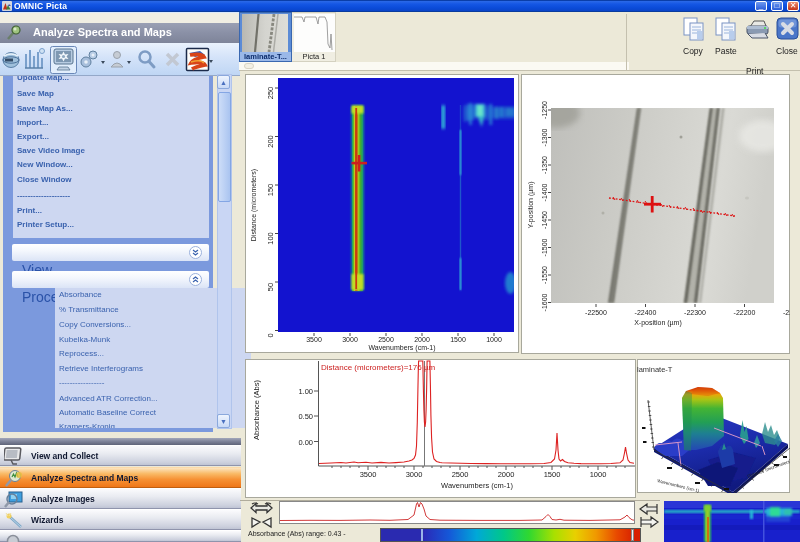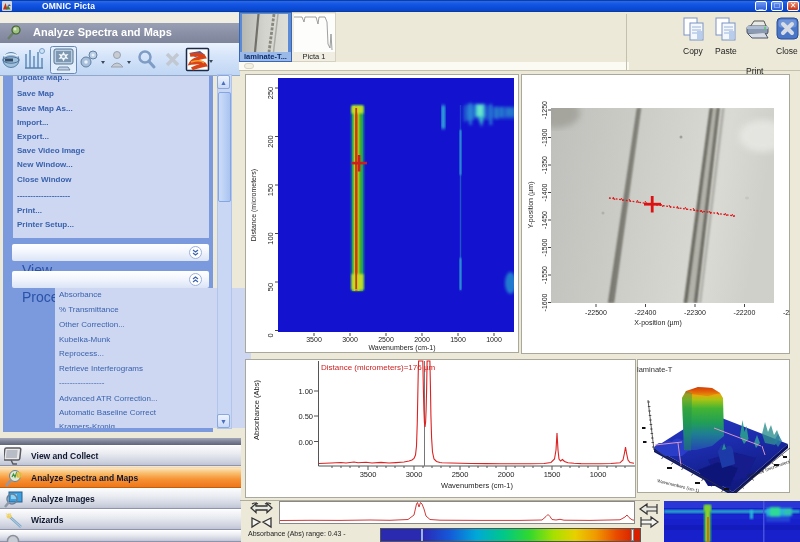--- a/index.html
+++ b/index.html
@@ -3,21 +3,21 @@
 <meta charset="utf-8">
 <style>
 * { margin:0; padding:0; box-sizing:border-box; }
 html,body { width:800px; height:542px; overflow:hidden; }
 body { font-family:"Liberation Sans", sans-serif; background:#ece9d8; position:relative; }
 .abs { position:absolute; }
 
 #titlebar { left:0; top:0; width:800px; height:12px;
   background:linear-gradient(180deg,#2c6ae8 0%,#1557e4 30%,#0b4bd8 70%,#0a45c8 100%);
   border-top:1px solid #0a3ea8; border-bottom:1px solid #0a3c9e; }
-#titletext { left:14px; top:1px; color:#fff; font-size:8.5px; font-weight:bold; letter-spacing:0.2px;margin-left:28px; }
+#titletext { left:14px; top:1px; color:#fff; font-size:8.5px; font-weight:bold; letter-spacing:0.2px; }
 .winbtn { top:1px; width:12px; height:10px; border-radius:2px; border:1px solid #fff; font-size:8px; color:#fff; text-align:center; line-height:8px; }
 
 #gapstrip { left:0; top:12px; width:240px; height:11px; background:#f0eee3; border-top:1px solid #dbe9fb; }
 #gapstrip2 { left:240px; top:12px; width:560px; height:11px; background:#ece9d8; }
 #header { left:0; top:23px; width:240px; height:20px;
   background:linear-gradient(180deg,#9aa0b4 0%,#8a90a6 50%,#7e8499 100%); }
 #headertext { left:33px; top:26px; color:#fff; font-size:11px; font-weight:bold; }
 #toolbar { left:0; top:43px; width:240px; height:33px;
   background:linear-gradient(180deg,#eaf2fd 0%,#d4e3f9 45%,#bfd6f4 100%);
   border-bottom:1px solid #94a8c8; }
@@ -135,21 +135,21 @@
 <div class="abs secbar" style="top:271px">
     <span class="sectext">Process</span>
     <svg class="chevcirc2" style="position:absolute;right:7px;top:2px" width="13" height="13" viewBox="0 0 13 13">
       <circle cx="6.5" cy="6.5" r="6" fill="#fff" stroke="#9ab0dc"></circle>
       <path d="M4 6 L6.5 4 L9 6 M4 9 L6.5 7 L9 9" stroke="#3a62ae" stroke-width="1.2" fill="none"></path>
     </svg>
   </div>
 <div class="abs menubox" style="top:288px;height:140px;margin-left:42px;">
   <div class="mitem" style="top:2px">Absorbance</div>
   <div class="mitem" style="top:17px">% Transmittance</div>
-  <div class="mitem" style="top:31.5px">Other Correction...</div>
+  <div class="mitem" style="top:31.5px">Copy Conversions...</div>
   <div class="mitem" style="top:46.5px">Kubelka-Munk</div>
   <div class="mitem" style="top:61px">Reprocess...</div>
   <div class="mitem" style="top:75.5px">Retrieve Interferograms</div>
   <div class="mitem" style="top:90px">-----------------</div>
   <div class="mitem" style="top:105.5px">Advanced ATR Correction...</div>
   <div class="mitem" style="top:120px">Automatic Baseline Correct</div>
   <div class="mitem" style="top:133.5px">Kramers-Kronig</div>
 </div>
 
 <div class="abs" id="sbar"></div>

